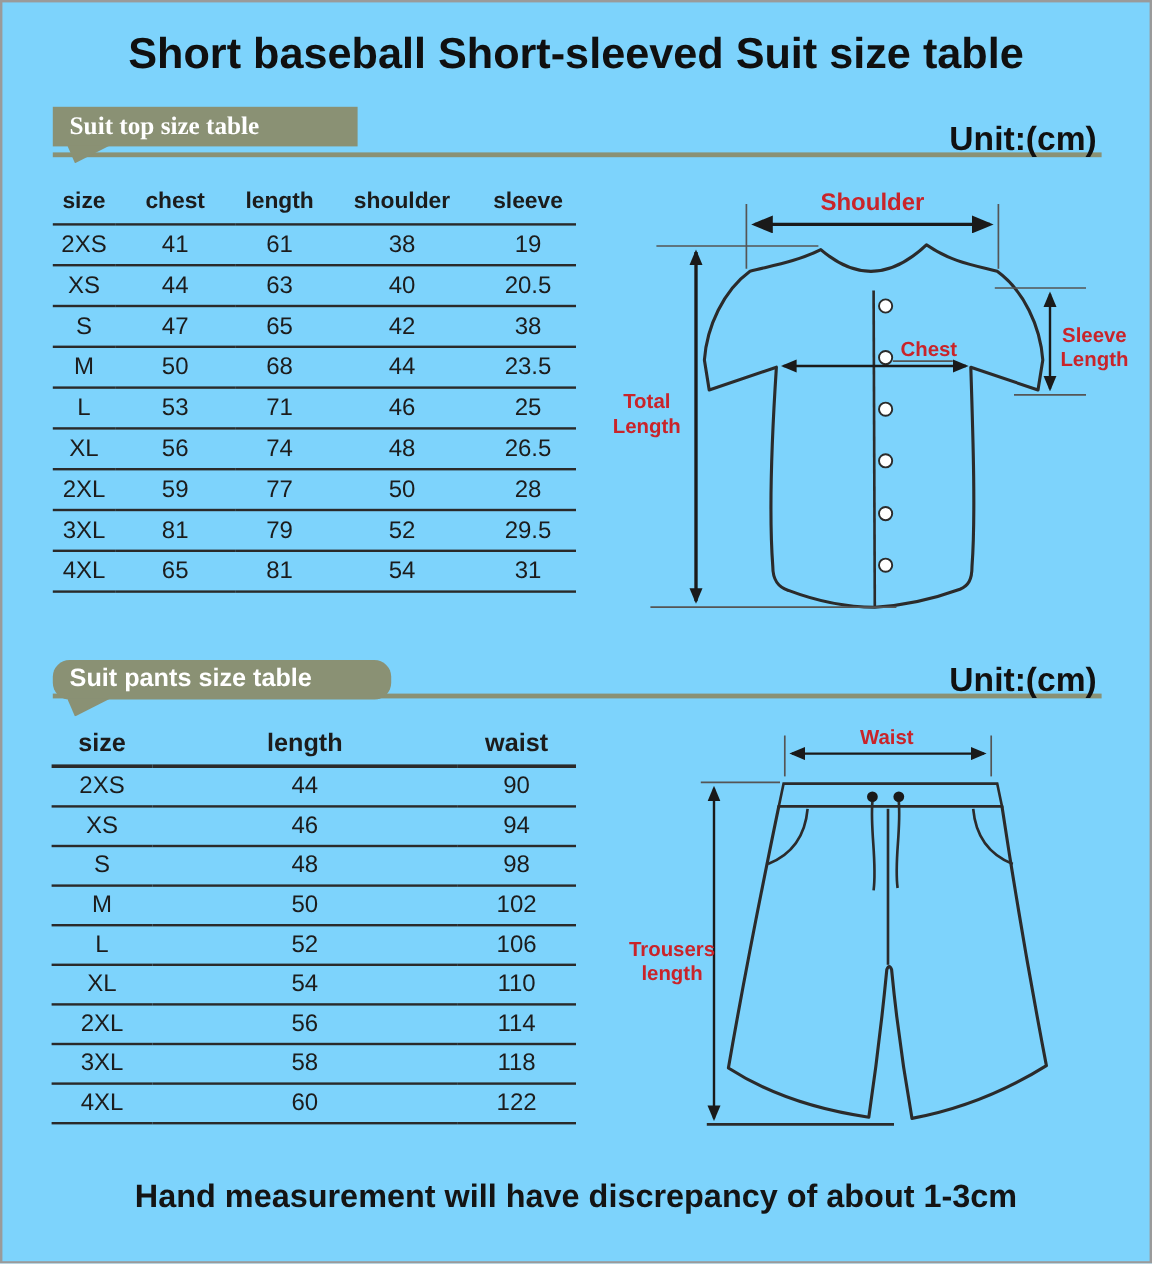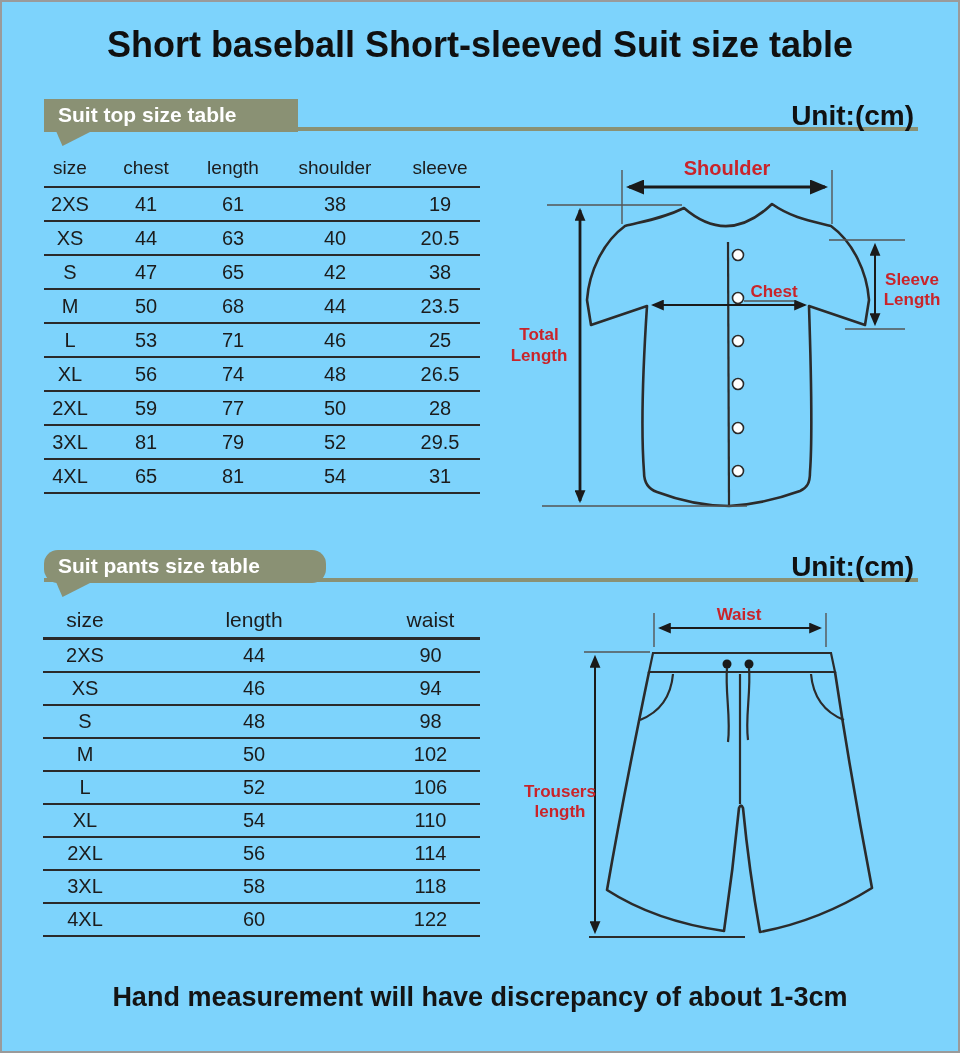--- a/index.html
+++ b/index.html
@@ -3,34 +3,34 @@
 <meta charset="utf-8">
 <style>
   html,body{margin:0;padding:0;background:#fff;}
   .page{position:relative;width:960px;height:1053px;background:#7dd3fc;border:2px solid #9a9a9a;
         box-sizing:border-box;font-family:"Liberation Sans",sans-serif;overflow:hidden;}
   .title{position:absolute;top:22px;left:0;width:100%;text-align:center;
          font-size:36px;font-weight:900;color:#101010;letter-spacing:0;}
   .banner{position:absolute;left:42px;height:33px;background:var(--banner,#8a9174);
           color:#fff;font-weight:bold;font-size:21px;line-height:32px;
           padding:0 16px 0 14px;box-sizing:border-box;}
-  .b1{top:97px;width:254px;}
+  .b1{top:87px;width:254px;font-family:Liberation Serif, serif;}
   .b2{top:548px;width:282px;border-radius:14px;}
   .tail{position:absolute;left:12px;top:32px;width:36px;height:15px;
         background:var(--banner,#8a9174);clip-path:polygon(0 0,100% 0,18% 100%);}
   .rule{position:absolute;left:42px;width:874px;height:4px;background:var(--banner,#8a9174);}
   .r1{top:125px;}
   .r2{top:576px;}
   .unit{position:absolute;right:44px;font-size:28px;font-weight:bold;color:#111;}
   .u1{top:98px;}
   .u2{top:549px;}
   table.tbl{position:absolute;border-collapse:collapse;table-layout:fixed;color:#1c1c1c;}
   .t1{left:42px;top:148px;width:436px;}
   .t2{left:41px;top:600px;width:437px;}
-  .tbl th{border-bottom:2px solid #2a2a2a;font-weight:normal;text-align:center;padding:0;}
+  .tbl th{border-bottom:2px solid #2a2a2a;font-weight:bold;text-align:center;padding:0;}
   .tbl td{border-bottom:2px solid #2a2a2a;text-align:center;padding:0;font-weight:normal;}
   .t1 th{height:36px;font-size:19px;}
   .t1 td{height:32px;font-size:20px;}
   .t2 th{height:35px;font-size:21px;border-bottom-width:3px;}
   .t2 td{height:31px;font-size:20px;}
   svg.diag{position:absolute;}
   .shirt{left:495px;top:140px;}
   .pants{left:495px;top:588px;}
   svg text{font-family:"Liberation Sans",sans-serif;font-weight:bold;}
   .rlab{fill:var(--red,#c9242a);font-size:17px;}

